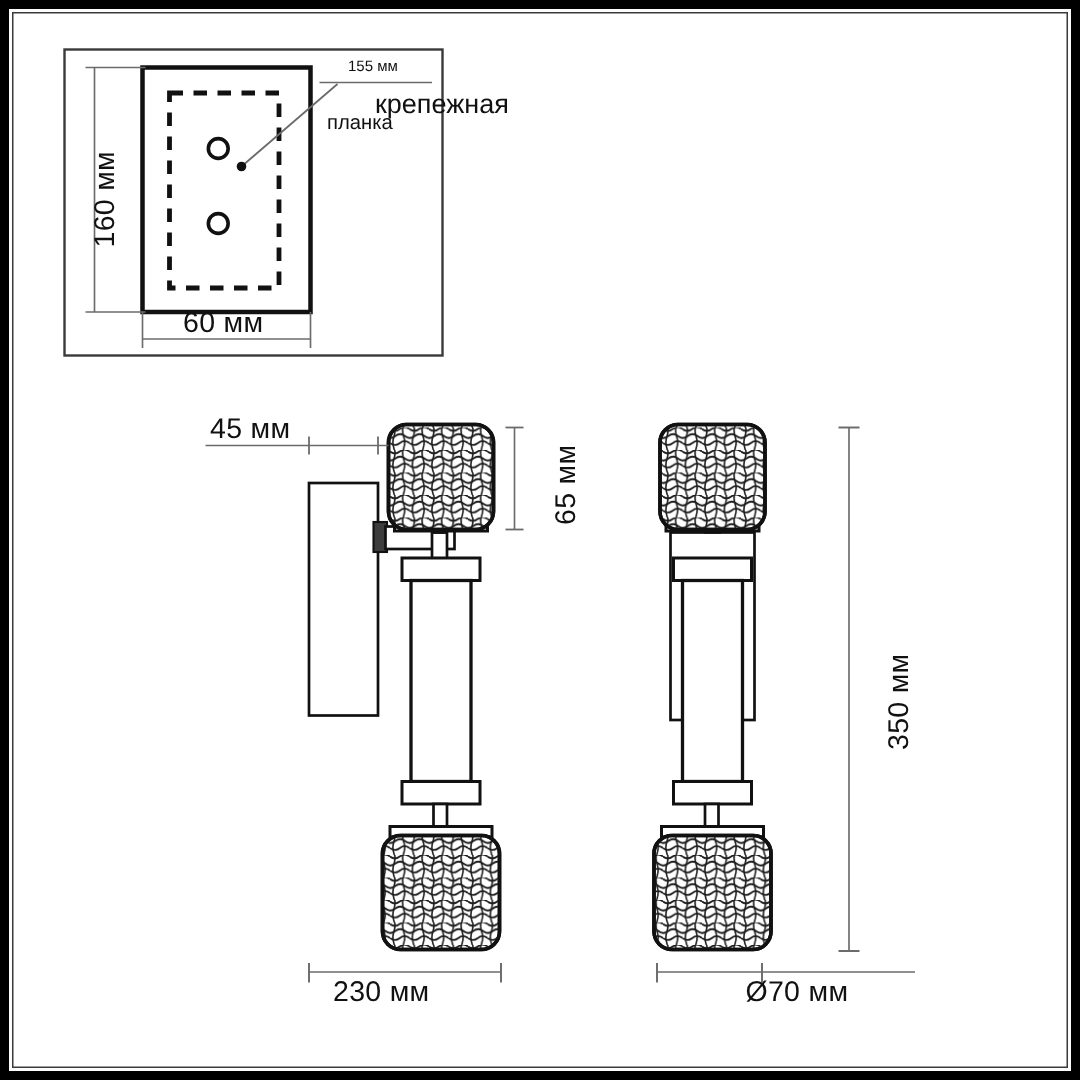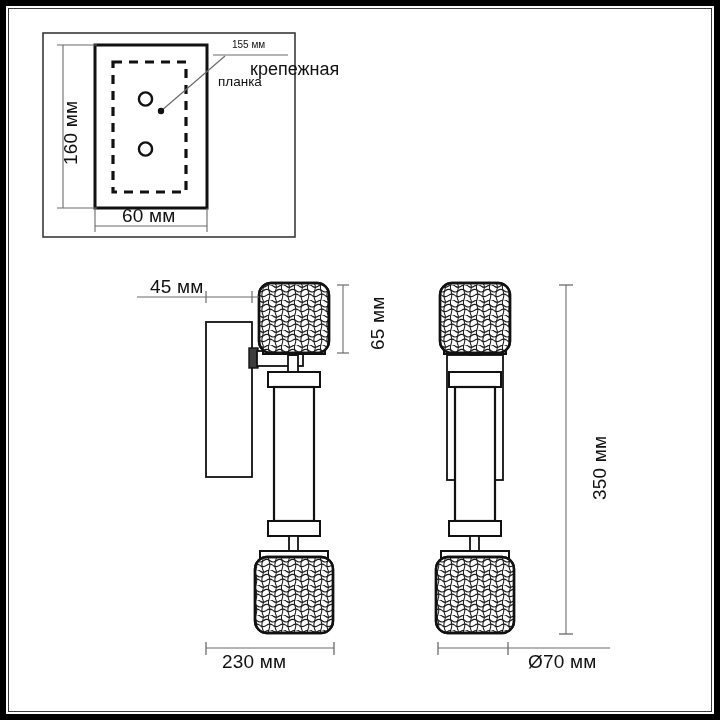--- a/index.html
+++ b/index.html
@@ -226,23 +226,23 @@
   <div class="txt dim-label rot90" style="left:61px; top:165px;">160 мм</div>
 
   <div class="txt dim-label" style="left:122px; top:206px;">60 мм</div>
 
   <div class="txt lead-label" style="left:232px; top:40px; font-size:10px;">155 мм</div>
 
   <div class="txt lead-label" style="left:219px; top:60px; font-size:18px;margin-left:31px;">крепежная</div>
 
   <div class="txt lead-label" style="left:218px; top:75px; font-size:13.5px;">планка</div>
 
-  <div class="txt dim-label" style="left:150px; top:277px;text-align:center;">45 мм</div>
+  <div class="txt dim-label" style="left:140px; top:277px;text-align:center;">45 мм</div>
 
   <div class="txt dim-label rot90" style="left:368px; top:350px;">65 мм</div>
 
   <div class="txt dim-label" style="left:222px; top:652px;">230 мм</div>
 
   <div class="txt dim-label rot90" style="left:590px; top:500px;">350 мм</div>
 
-  <div class="txt dim-label" style="left:528px; top:652px;">Ø70 мм</div>
+  <div class="txt dim-label" style="left:497px; top:652px;">Ø70 мм</div>
 
 </div>
 
 </body></html>

